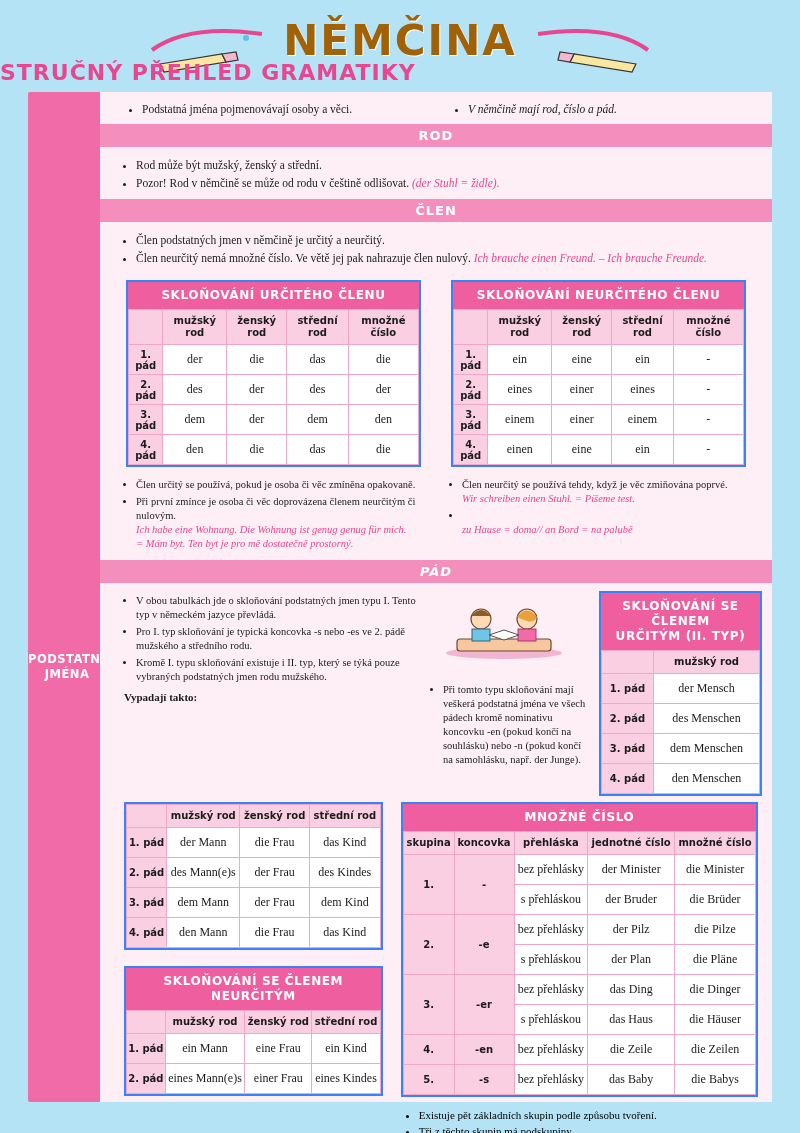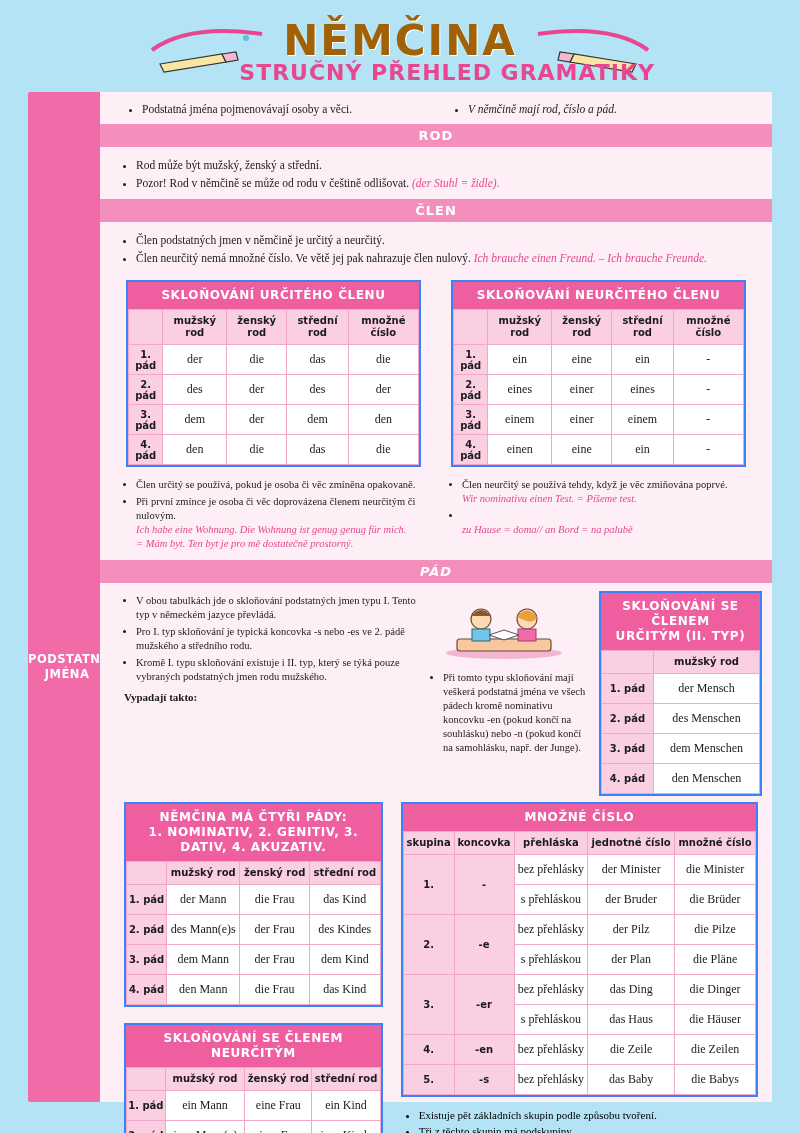--- a/index.html
+++ b/index.html
@@ -15,21 +15,21 @@
 
   
   .header { position:absolute; left:0; top:0; width:800px; height:92px; }
   .title {
     position:absolute; left:0; top:16px; width:800px; text-align:center;
     font-family:"DejaVu Sans", sans-serif; font-weight:bold;
     font-size:42px; letter-spacing:2px; color:#a16207;
     text-shadow: 1px 1px 0 #fff;
   }
   .subtitle {
-    position:absolute; left:0; top:60px; width:655px; text-align:right;
+    position:absolute; left:0; top:60px; width:655px; text-align:left;
     font-family:"DejaVu Sans", sans-serif; font-weight:bold;
     font-size:22px; letter-spacing:1px; color:#e8468f;
   }
   .pencil-left, .pencil-right { position:absolute; top:18px; }
   .pencil-left { left:150px; }
   .pencil-right { right:150px; }
 
   
   .side-tab {
     position:absolute; left:28px; top:92px; width:78px; height:1010px;
@@ -246,21 +246,21 @@
             <span>Při první zmínce je osoba či věc doprovázena členem neurčitým či nulovým.</span><br>
             <span class="pinkit">Ich habe eine Wohnung. Die Wohnung ist genug genug für mich.</span><br>
             <span class="pinkit">= Mám byt. Ten byt je pro mě dostatečně prostorný.</span>
           </li>
         </ul>
       </div>
       <div class="note" style="width:50%;">
         <ul>
           <li>
             <span>Člen neurčitý se používá tehdy, když je věc zmiňována poprvé.</span><br>
-            <span class="pinkit">Wir nominativu einen Test. = Píšeme test.</span>
+            <span class="pinkit">Wir schreiben einen Stuhl. = Píšeme test.</span>
           </li>
           <li>
             <br>
             <span class="pinkit">zu Hause = doma// an Bord = na palubě</span>
           </li>
         </ul>
       </div>
     </div>
 
     <div class="bar" style="margin-top:2px;font-style:italic;">PÁD</div>
@@ -283,21 +283,21 @@
           <ellipse cx="75" cy="62" rx="58" ry="6" fill="#f3b6d2"></ellipse>
           <rect x="28" y="48" width="94" height="12" rx="3" fill="#f7c7a0" stroke="#6b4a2f" stroke-width="1.2"></rect>
           <circle cx="52" cy="28" r="10" fill="#ffd9b3" stroke="#6b4a2f" stroke-width="1.2"></circle>
           <path d="M42 25 q10 -12 20 0" fill="#8a5a2b"></path>
           <rect x="43" y="38" width="18" height="12" fill="#6ec5e8" stroke="#33627a" stroke-width="1"></rect>
           <circle cx="98" cy="28" r="10" fill="#ffd9b3" stroke="#6b4a2f" stroke-width="1.2"></circle>
           <path d="M88 26 q10 -13 20 0 q-3 6 -10 4 q-6 -2 -10 -4" fill="#e8a13a"></path>
           <rect x="89" y="38" width="18" height="12" fill="#f06ba8" stroke="#a63a70" stroke-width="1"></rect>
           <path d="M60 44 l15 -5 l15 5 l-15 5 z" fill="#fff" stroke="#555" stroke-width="1"></path>
         </svg>
-        <div class="note" style="margin-top:6px;">
+        <div class="note" style="margin-top:18px;">
           <ul>
               <li>Při tomto typu skloňování mají veškerá podstatná jména ve všech pádech kromě nominativu koncovku -en (pokud končí na souhlásku) nebo -n (pokud končí na samohlásku, např. der Junge).</li>
             </ul>
         </div>
       </div>
 
       <div style="width:25%;">
         <div class="tbl-wrap">
           <div class="tbl-title">
             <span>SKLOŇOVÁNÍ SE ČLENEM</span><br>
@@ -329,24 +329,20 @@
             </table>
         </div>
       </div>
     </div>
 
     <div style="display:flex; gap:18px; padding:6px 14px 0 24px;">
 
       <div style="width:42%;">
 
         <div class="tbl-wrap">
-          <div class="tbl-title">
-            <span>NĚMČINA MÁ ČTYŘI PÁDY:</span><br>
-            <span>1. NOMINATIV, 2. GENITIV, 3. DATIV, 4. AKUZATIV.</span>
-          </div>
           <table>
             <tbody>
                 <tr class="hdr">
               <td></td>
               <td>mužský rod</td>
               <td>ženský rod</td>
               <td>střední rod</td>
             </tr>
             <tr>
               <td class="rowlbl">1. pád</td>

